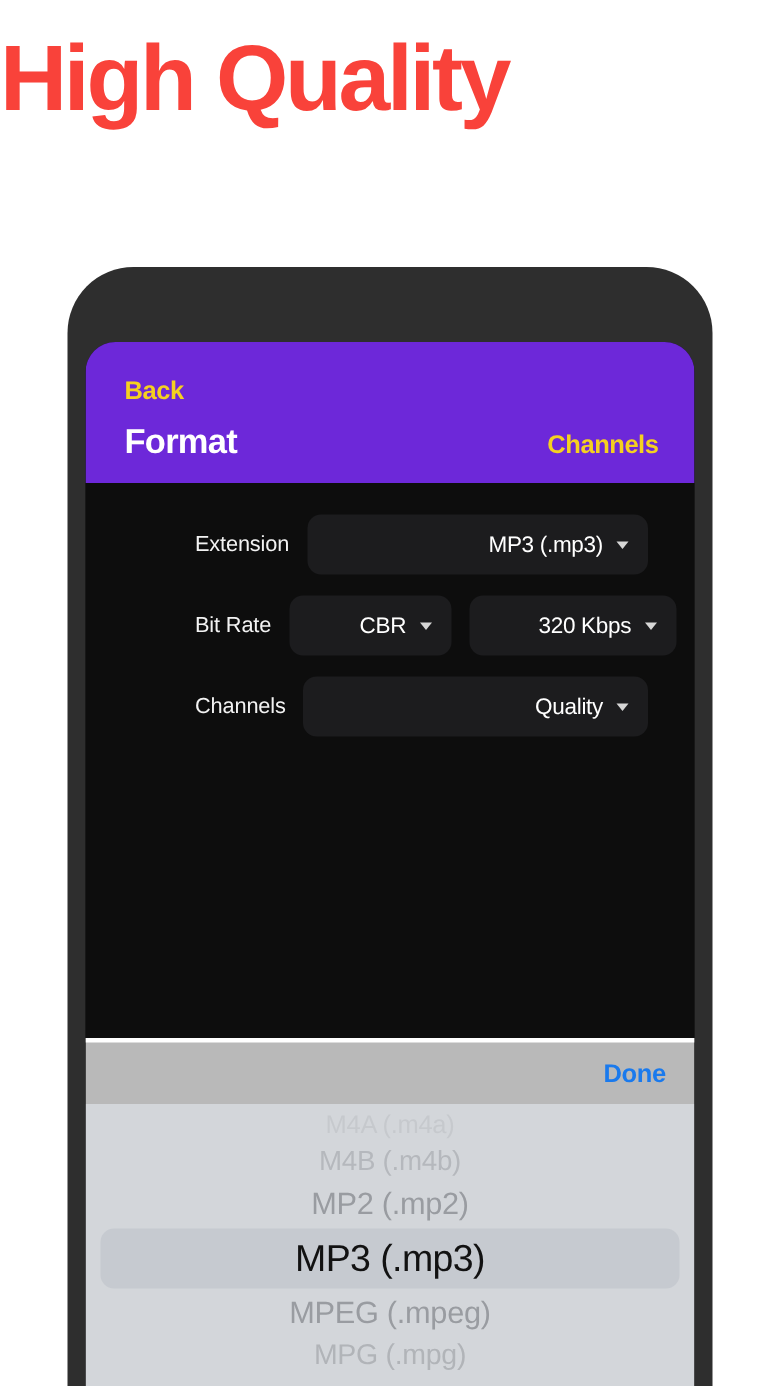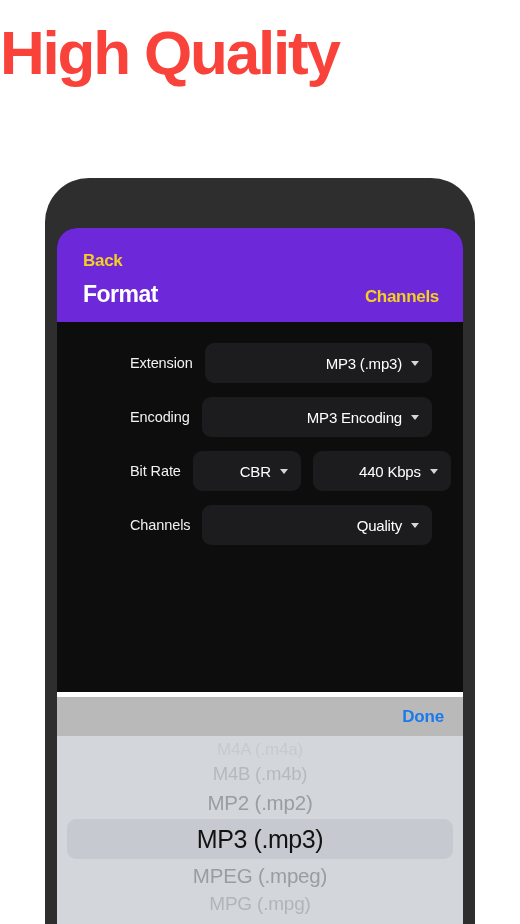--- a/index.html
+++ b/index.html
@@ -163,21 +163,21 @@
 
   
   .picker-toolbar {
     height: 44px;
     background: #b9b9b9;
     display: flex;
     align-items: center;
     justify-content: flex-end;
     padding-right: 19px;
     box-sizing: border-box;
-    border-top: 5px solid #ffffff;
+    border-top: 3px solid #ffffff;
   }
   .picker-done {
     font-size: 17px;
     font-weight: bold;
     color: #1a7aed;
     letter-spacing: -0.2px;
   }
   .picker-wheel {
     position: relative;
     background: #d3d6da;
@@ -240,39 +240,30 @@
         <div class="form-row">
           <div class="form-label">Extension</div>
           <div class="fields">
             <div class="field grow">
               <span class="field-value">MP3 (.mp3)</span>
               <span class="caret"></span>
             </div>
           </div>
         </div>
 
-        <div class="form-row">
-          <div class="form-label">Encoding</div>
-          <div class="fields">
-            <div class="field grow">
-              <span class="field-value">MP3 Encoding</span>
-              <span class="caret"></span>
-            </div>
-          </div>
-        </div>
 
         <div class="form-row">
           <div class="form-label">Bit Rate</div>
           <div class="fields">
             <div class="field fixed-cbr">
               <span class="field-value">CBR</span>
               <span class="caret"></span>
             </div>
             <div class="field fixed-kbps">
-              <span class="field-value">440 Kbps</span>
+              <span class="field-value">320 Kbps</span>
               <span class="caret"></span>
             </div>
           </div>
         </div>
 
         <div class="form-row">
           <div class="form-label">Channels</div>
           <div class="fields">
             <div class="field grow">
               <span class="field-value">Quality</span>

